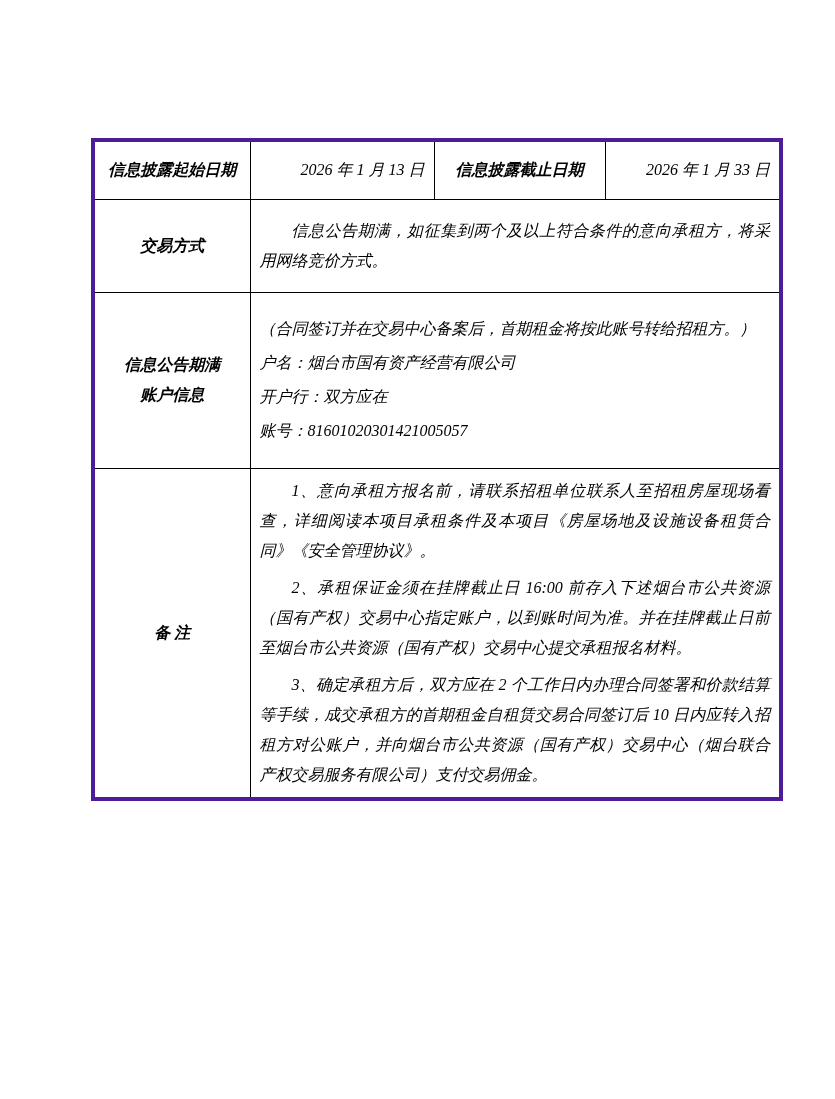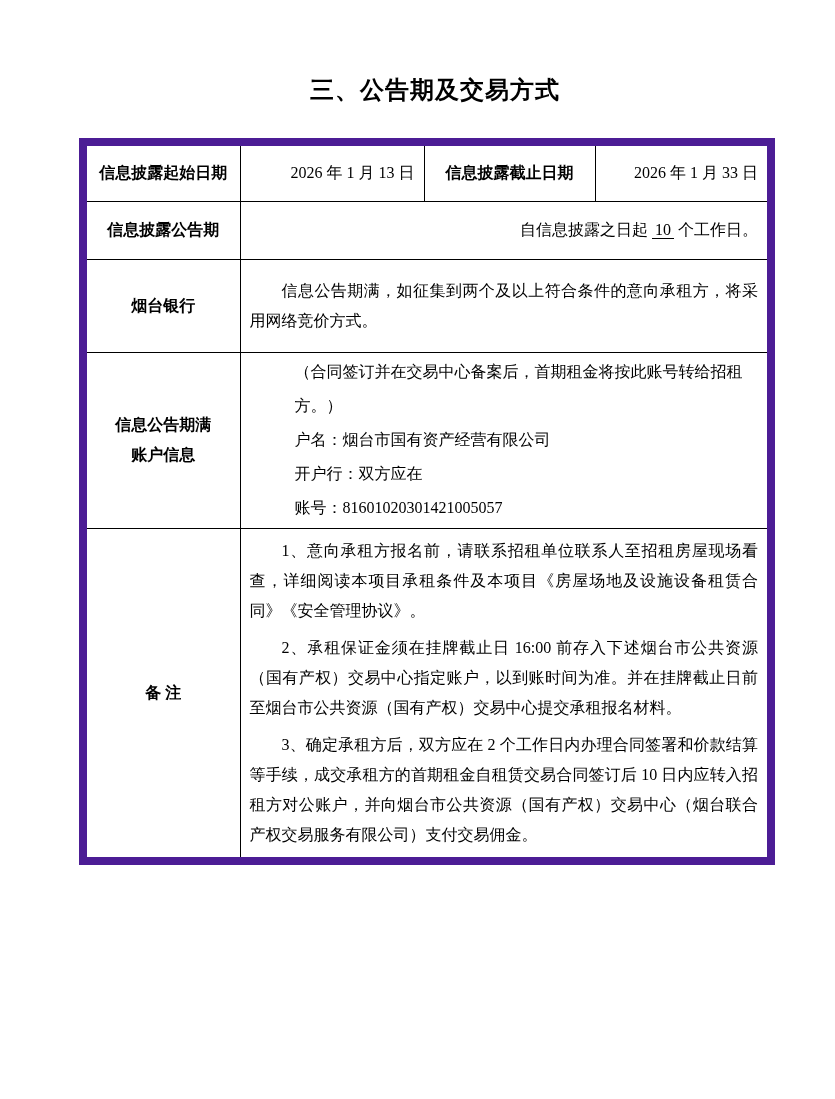--- a/index.html
+++ b/index.html
@@ -18,26 +18,27 @@
   .doc-title {
     position: absolute;
     left: 91px; top: 74px; width: 688px;
     text-align: center;
     font-size: 24px;
     font-weight: bold;
     letter-spacing: 1px;
   }
   table.doc-table {
     position: absolute;
-    left: 79px; top: 138px;
+    left: 91px; top: 138px;
     width: 688px;
     border-collapse: collapse;
     table-layout: fixed;
-    border: 8px solid #4c1d95;
+    border: 4px solid #4c1d95;
     font-size: 16px;
+    font-style: italic;
   }
   .doc-table th, .doc-table td {
     border: 1px solid #000000;
     vertical-align: middle;
   }
   .doc-table th {
     font-weight: bold;
     text-align: center;
     font-size: 16px;
     line-height: 30px;
@@ -49,63 +50,53 @@
   .pre-lines   { white-space: pre-line; }
   .para {
     text-indent: 2em;
     line-height: 30px;
     margin: 7px 0;
     text-align: justify;
   }
   .plain-line {
     line-height: 34px;
     text-align: left;
-    margin-left: 45px;
   }
   .underline-num {
     padding: 0 3px;
     border-bottom: 1px solid #000000;
   }
   .checkbox-glyph { font-family: "DejaVu Sans", sans-serif; font-size: 15px; }
 </style>
 </head>
 <body>
 
 <div class="page">
 
-  <div class="doc-title">三、公告期及交易方式</div>
 
   <table class="doc-table">
     <colgroup>
       <col style="width:157px">
       <col style="width:184px">
       <col style="width:171px">
       <col style="width:176px">
     </colgroup>
 
     <tbody>
         <tr style="height:59px">
       <th>信息披露起始日期</th>
       <td class="cell-center">2026 年 1 月 13 日</td>
       <th>信息披露截止日期</th>
       <td class="cell-center">2026 年 1 月 33 日</td>
     </tr>
 
-    <tr style="height:58px">
-      <th>信息披露公告期</th>
-      <td colspan="3" class="cell-center">
-        <span>自信息披露之日起</span>
-        <span class="underline-num">10</span>
-        <span>个工作日。</span>
-      </td>
-    </tr>
 
 
     <tr style="height:93px">
-      <th>烟台银行</th>
+      <th>交易方式</th>
       <td colspan="3" class="cell-left">
         <p class="para">信息公告期满，如征集到两个及以上符合条件的意向承租方，将采用网络竞价方式。</p>
       </td>
     </tr>
 
     <tr style="height:176px">
       <th>
         <span class="pre-lines">信息公告期满
 账户信息</span>
       </th>

